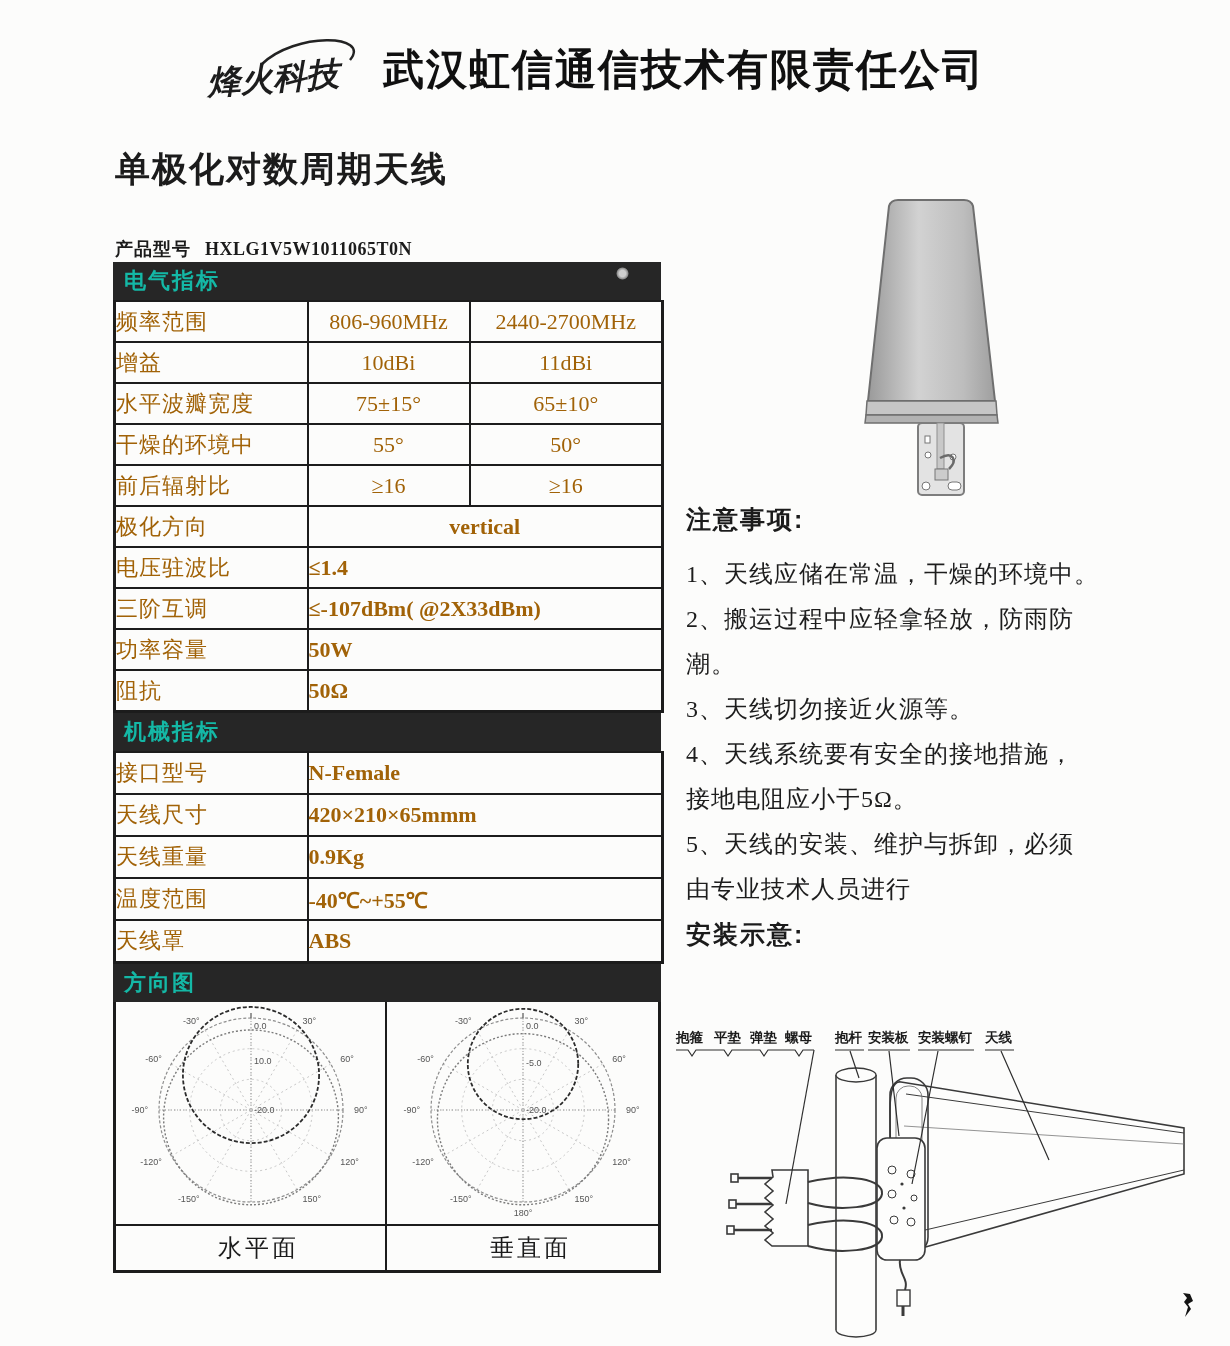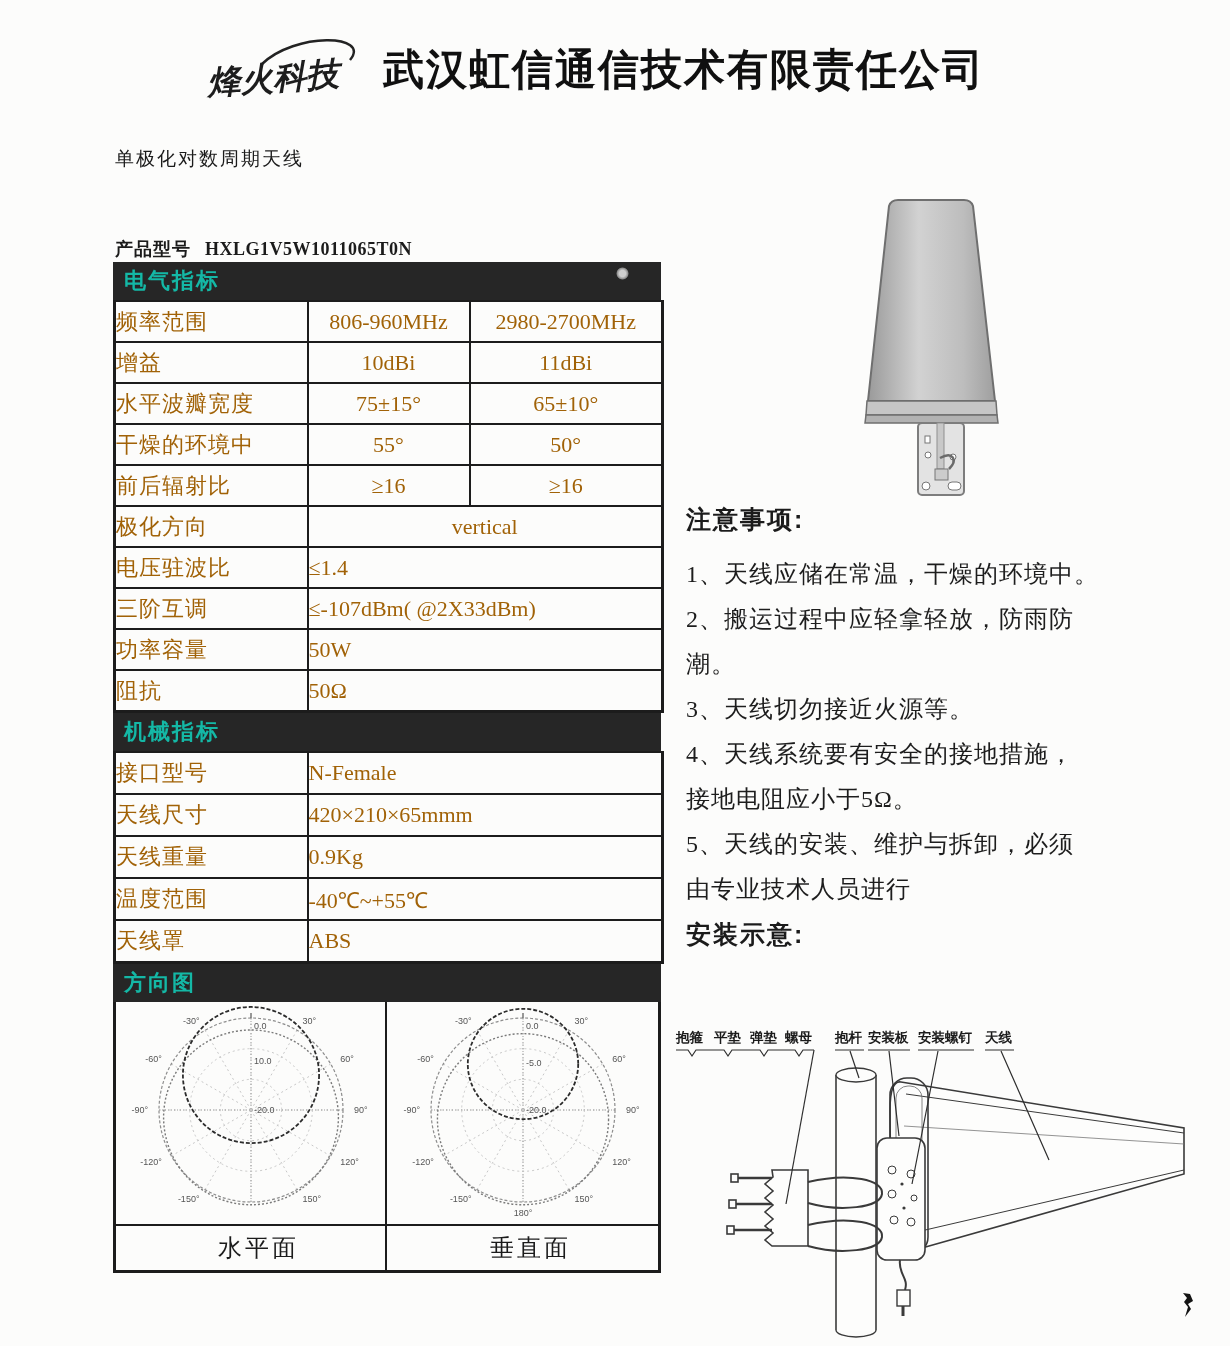--- a/index.html
+++ b/index.html
@@ -6,37 +6,37 @@
   #page{position:relative;width:1230px;height:1346px;margin:0 auto;background:#fcfcfb;
         font-family:"Liberation Sans",sans-serif;color:#1b1b1b;overflow:hidden;}
 
   
   .logo{position:absolute;left:200px;top:30px;width:190px;height:86px;}
   .company{position:absolute;left:383px;top:42px;font-size:41px;font-weight:800;
            letter-spacing:2px;color:#101010;font-family:"Liberation Sans",sans-serif;
            transform:scaleY(1.04);}
 
   
-  .ptitle{position:absolute;left:115px;top:146px;font-size:19px;font-weight:400;letter-spacing:2px;text-align:right;}
+  .ptitle{position:absolute;left:115px;top:146px;font-size:35px;font-weight:700;letter-spacing:2px;text-align:right;}
   .pmodel{position:absolute;left:115px;top:201px;font-size:18px;font-weight:700;letter-spacing:1px;margin-top:36px;}
   .pmodel .mval{font-family:"Liberation Serif",serif;font-weight:600;letter-spacing:0.5px;margin-left:14px;}
 
   
   .leftcol{position:absolute;left:113px;top:262px;width:548px;}
   .secbar{height:38px;line-height:38px;background:#262626;color:#14b8a6;font-size:22px;
           font-weight:700;padding-left:11px;letter-spacing:2px;box-sizing:border-box;position:relative;}
   table.spec{width:100%;border-collapse:collapse;table-layout:fixed;
              font-family:"Liberation Serif",serif;font-size:22px;color:#a16207;}
   table.spec{border:3px solid #1c1c1c;border-top:none;}
   table.spec td{border:2px solid #1c1c1c;height:40px;padding:0;}
   table.elec td{height:39px;}
   table.mech td{height:40px;}
   td.lbl{padding-left:10px;letter-spacing:1px;}
   td.val{text-align:center;}
-  td.span{text-align:left;padding-left:14px;}
+  td.span{text-align:left;padding-left:14px;font-weight:bold;}
   col.c1{width:193px;} col.c2{width:162px;} col.c3{width:193px;}
   col.m1{width:193px;} col.m2{width:355px;}
 
   .pattern{border:3px solid #1c1c1c;border-top:none;display:grid;
            grid-template-columns:1fr 1fr;grid-template-rows:222px 46px;}
   .pcell{background:#fcfcfb;overflow:hidden;text-align:right;}
   .b-r{border-right:2px solid #1c1c1c;}
   .pcap{border-top:2px solid #1c1c1c;text-align:center;font-size:24px;letter-spacing:3px;
         line-height:44px;font-weight:400;font-family:"Liberation Serif",serif;padding-left:16px;}
 
@@ -83,21 +83,21 @@
     <table class="spec elec">
       <colgroup>
           <col class="c1">
           <col class="c2">
           <col class="c3">
         </colgroup>
       <tbody>
           <tr>
         <td class="lbl">频率范围</td>
         <td class="val">806-960MHz</td>
-        <td class="val">2980-2700MHz</td>
+        <td class="val">2440-2700MHz</td>
       </tr>
       <tr>
         <td class="lbl">增益</td>
         <td class="val">10dBi</td>
         <td class="val">11dBi</td>
       </tr>
       <tr>
         <td class="lbl">水平波瓣宽度</td>
         <td class="val">75±15°</td>
         <td class="val">65±10°</td>

